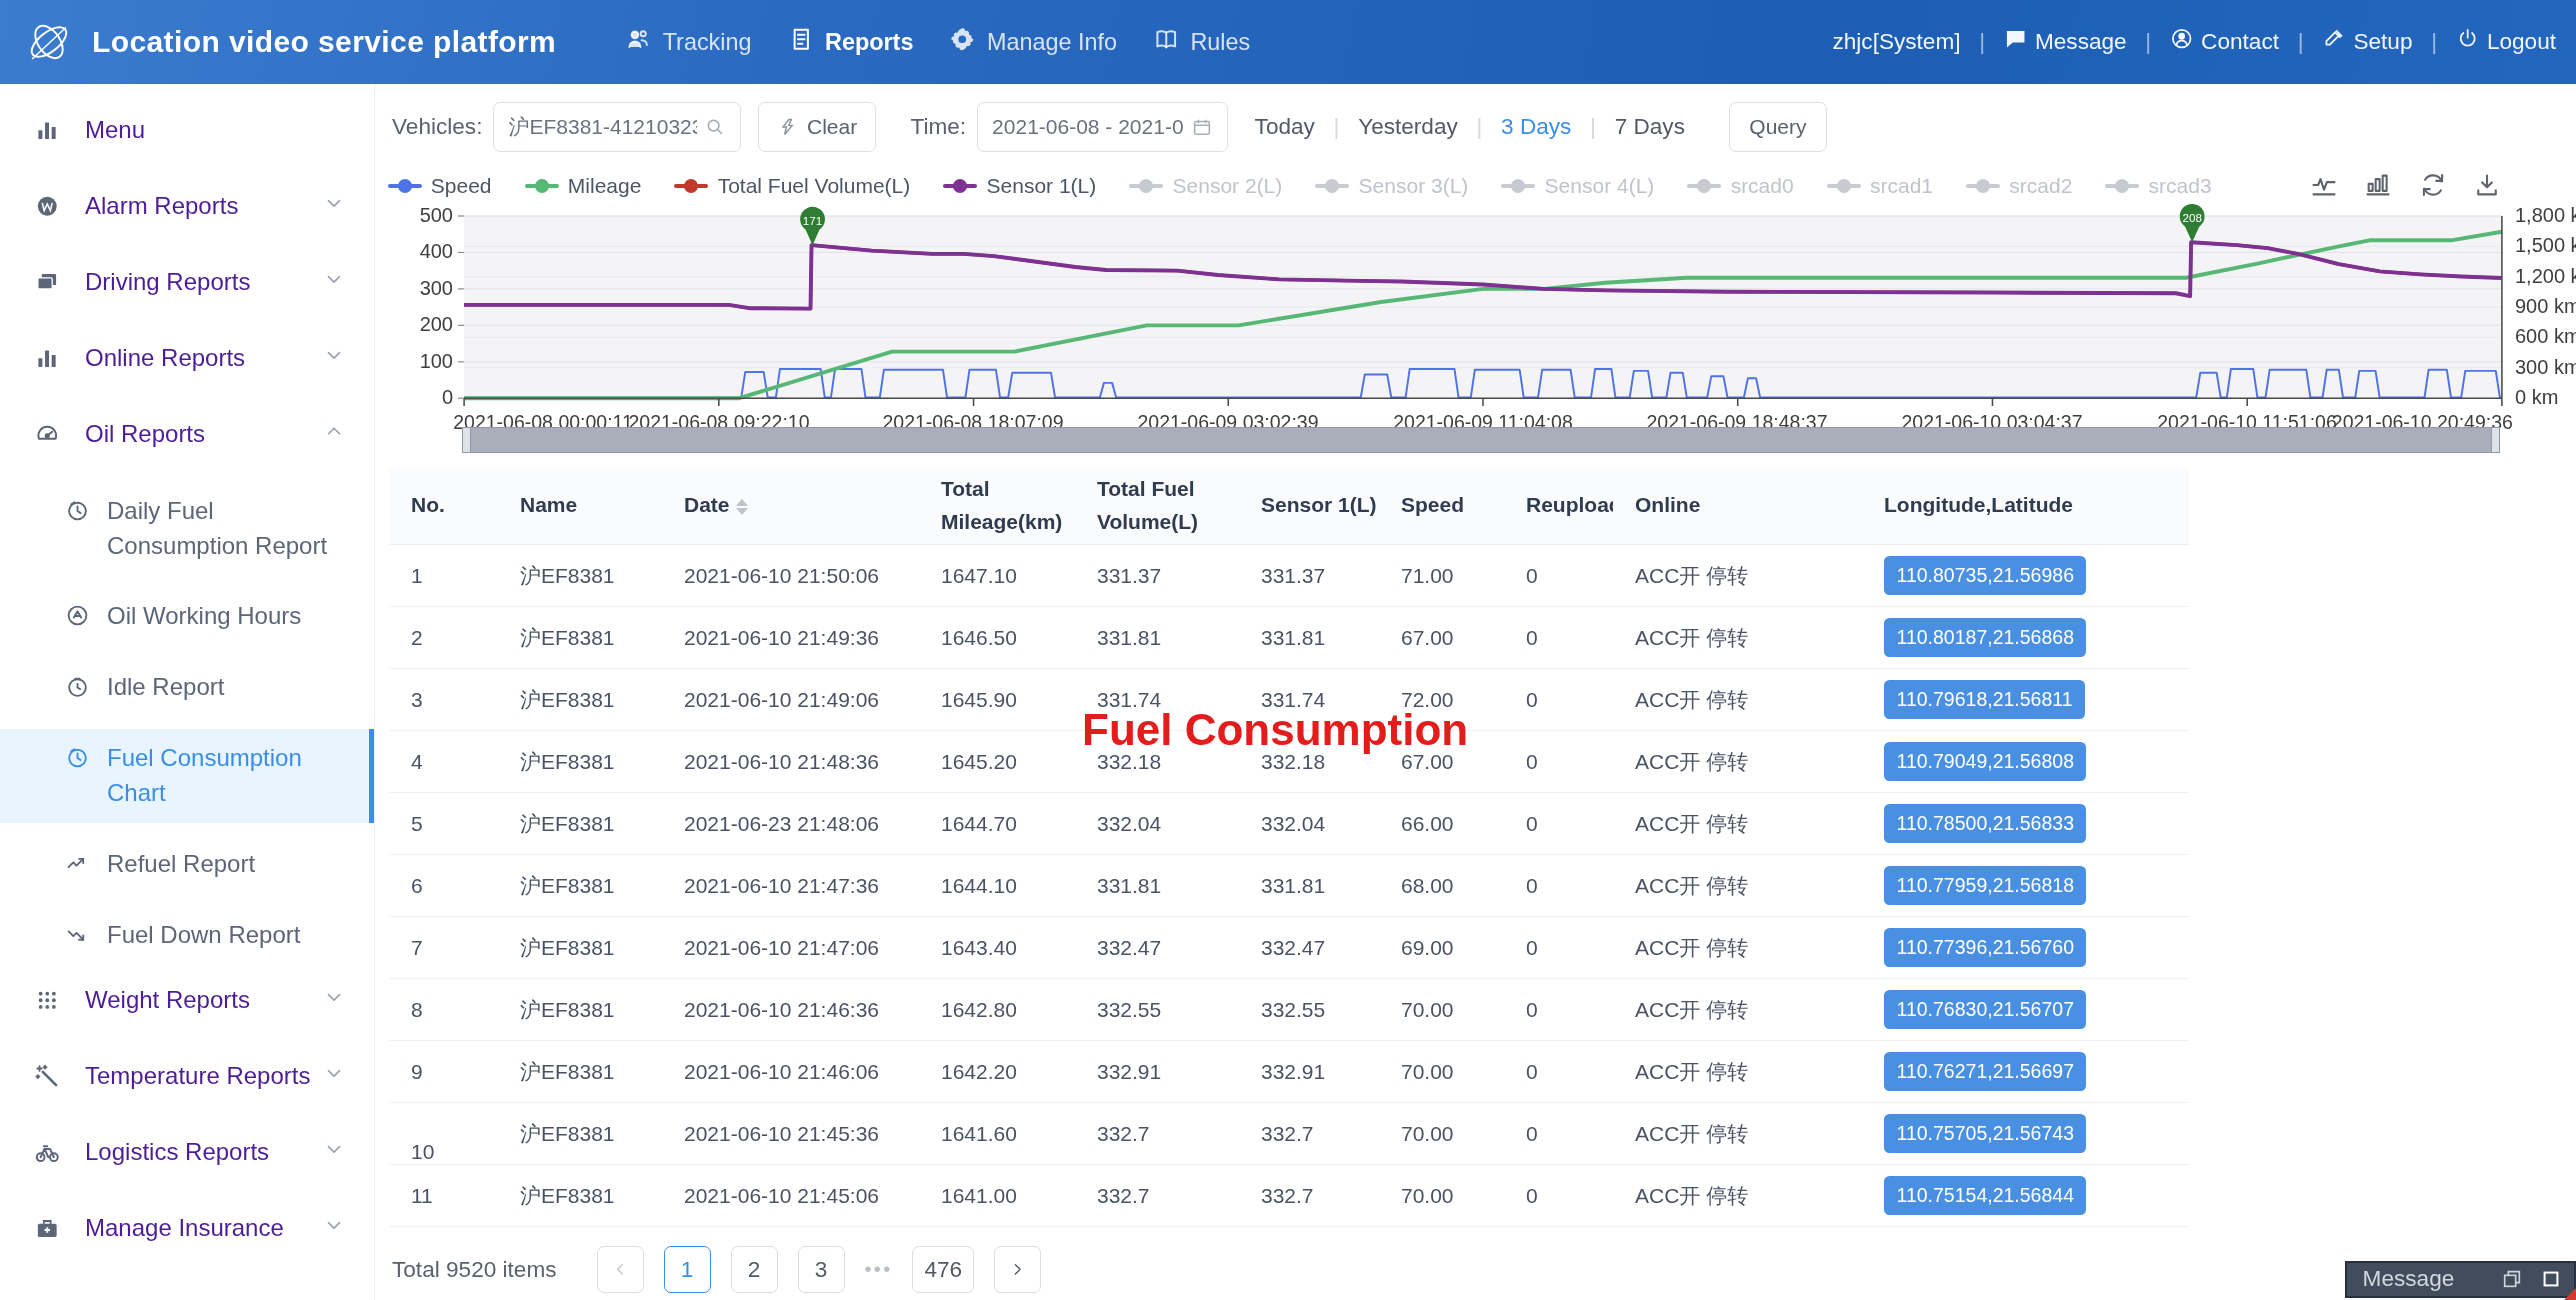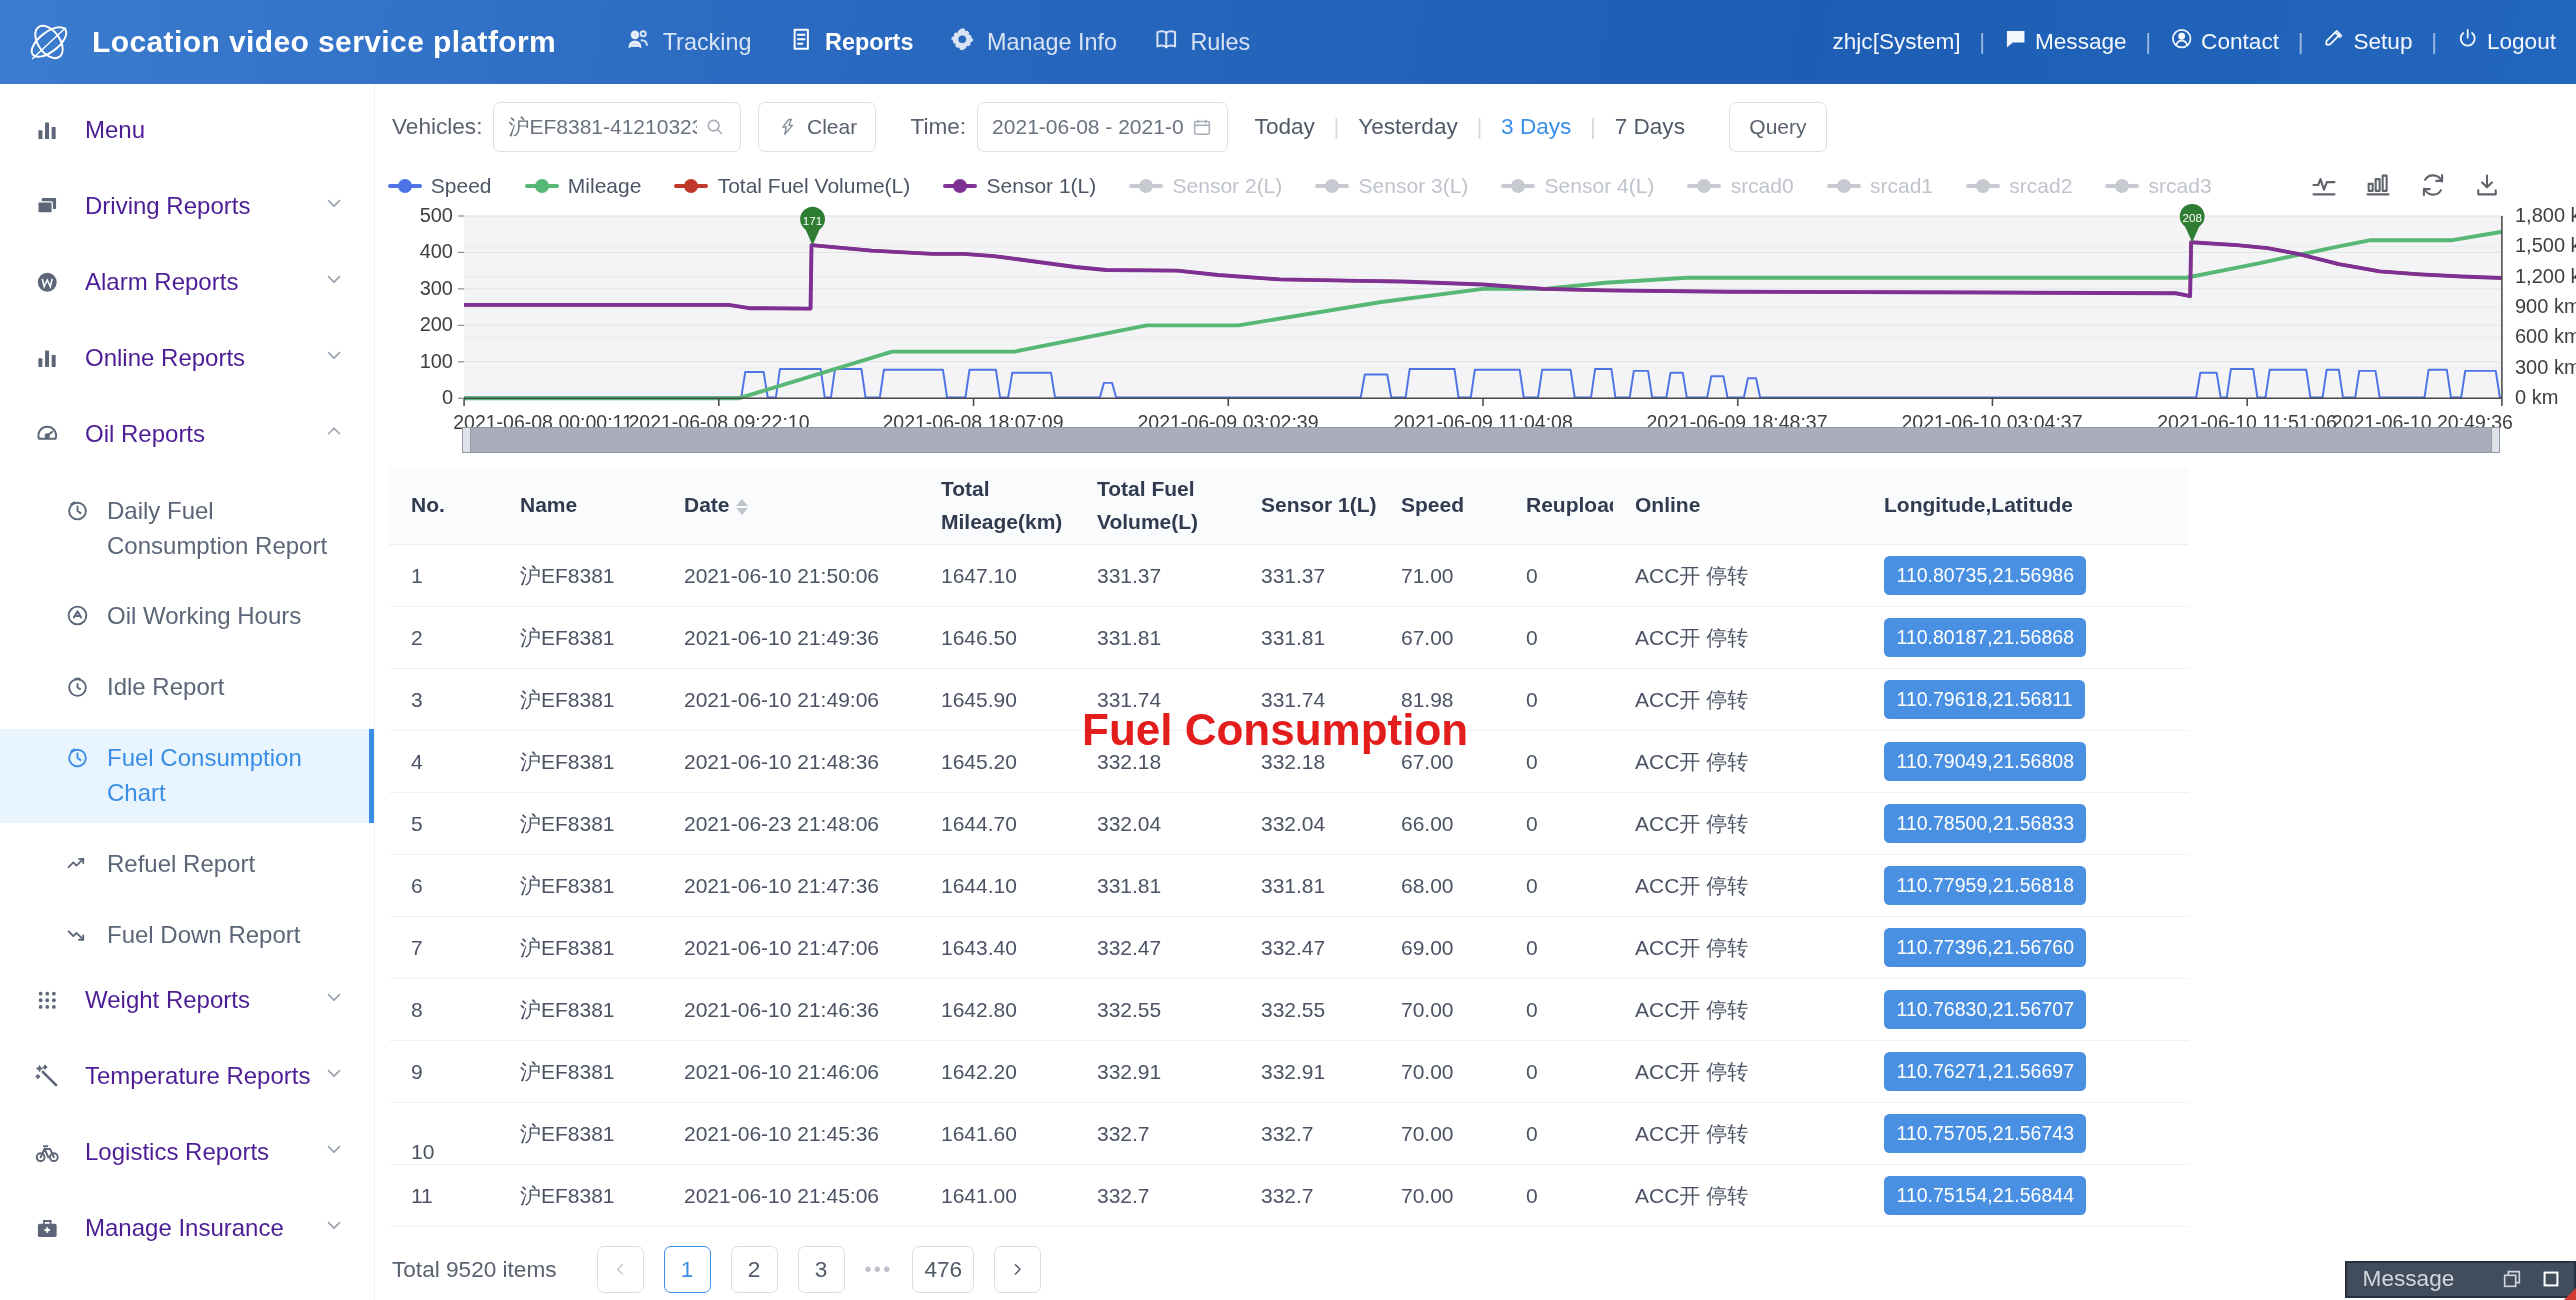--- a/index.html
+++ b/index.html
@@ -211,38 +211,38 @@
           <rect x="4" y="12" width="3.6" height="8" rx="0.5"></rect>
           <rect x="10" y="5" width="3.6" height="15" rx="0.5"></rect>
           <rect x="16" y="9" width="3.6" height="11" rx="0.5"></rect>
         </svg>
       </span>
     <span class="sb-label">Menu</span>
     <span class="sb-chev"></span>
     </div>
     <div class="sb-item">
       <span class="sb-icon">
+        <svg viewBox="0 0 24 24">
+          <circle cx="12" cy="12" r="8.5" fill="currentColor"></circle>
+          <path d="M7.5 9l1.7 7 2.8-6 2.8 6 1.7-7" stroke="#fff" stroke-width="1.4" fill="none"></path>
+        </svg>
+      </span>
+    <span class="sb-label">Alarm Reports</span>
+    <span class="sb-chev"><svg viewBox="0 0 24 24" fill="none" stroke="currentColor" stroke-width="1.8" stroke-linecap="round" stroke-linejoin="round">
+          <path d="M6 9.5l6 6 6-6"></path>
+        </svg></span>
+    </div>
+    <div class="sb-item">
+      <span class="sb-icon">
         <svg viewBox="0 0 24 24" fill="currentColor">
           <rect x="7" y="4.5" width="13" height="10" rx="1"></rect>
           <rect x="3.5" y="8" width="13" height="10" rx="1" stroke="#fff" stroke-width="1.2"></rect>
         </svg>
       </span>
     <span class="sb-label">Driving Reports</span>
-    <span class="sb-chev"><svg viewBox="0 0 24 24" fill="none" stroke="currentColor" stroke-width="1.8" stroke-linecap="round" stroke-linejoin="round">
-          <path d="M6 9.5l6 6 6-6"></path>
-        </svg></span>
-    </div>
-    <div class="sb-item">
-      <span class="sb-icon">
-        <svg viewBox="0 0 24 24">
-          <circle cx="12" cy="12" r="8.5" fill="currentColor"></circle>
-          <path d="M7.5 9l1.7 7 2.8-6 2.8 6 1.7-7" stroke="#fff" stroke-width="1.4" fill="none"></path>
-        </svg>
-      </span>
-    <span class="sb-label">Alarm Reports</span>
     <span class="sb-chev"><svg viewBox="0 0 24 24" fill="none" stroke="currentColor" stroke-width="1.8" stroke-linecap="round" stroke-linejoin="round">
           <path d="M6 9.5l6 6 6-6"></path>
         </svg></span>
     </div>
     <div class="sb-item">
       <span class="sb-icon">
         <svg viewBox="0 0 24 24" fill="currentColor">
           <rect x="4" y="12" width="3.6" height="8" rx="0.5"></rect>
           <rect x="10" y="5" width="3.6" height="15" rx="0.5"></rect>
           <rect x="16" y="9" width="3.6" height="11" rx="0.5"></rect>
@@ -628,21 +628,21 @@
           <div class="cell" style="width: 249px; flex: 0 0 249px;">ACC开 停转</div>
           <div class="cell" style="width: 327px; flex: 0 0 327px;"><span class="coord-btn">110.80187,21.56868</span></div>
         </div>
         <div class="t-row">
           <div class="cell" style="width: 109px; flex: 0 0 109px;">3</div>
           <div class="cell" style="width: 164px; flex: 0 0 164px;">沪EF8381</div>
           <div class="cell" style="width: 257px; flex: 0 0 257px;">2021-06-10 21:49:06</div>
           <div class="cell" style="width: 156px; flex: 0 0 156px;">1645.90</div>
           <div class="cell" style="width: 164px; flex: 0 0 164px;">331.74</div>
           <div class="cell" style="width: 140px; flex: 0 0 140px;">331.74</div>
-          <div class="cell" style="width: 125px; flex: 0 0 125px;">81.98</div>
+          <div class="cell" style="width: 125px; flex: 0 0 125px;">72.00</div>
           <div class="cell" style="width: 109px; flex: 0 0 109px;">0</div>
           <div class="cell" style="width: 249px; flex: 0 0 249px;">ACC开 停转</div>
           <div class="cell" style="width: 327px; flex: 0 0 327px;"><span class="coord-btn">110.79618,21.56811</span></div>
         </div>
         <div class="t-row">
           <div class="cell" style="width: 109px; flex: 0 0 109px;">4</div>
           <div class="cell" style="width: 164px; flex: 0 0 164px;">沪EF8381</div>
           <div class="cell" style="width: 257px; flex: 0 0 257px;">2021-06-10 21:48:36</div>
           <div class="cell" style="width: 156px; flex: 0 0 156px;">1645.20</div>
           <div class="cell" style="width: 164px; flex: 0 0 164px;">332.18</div>

